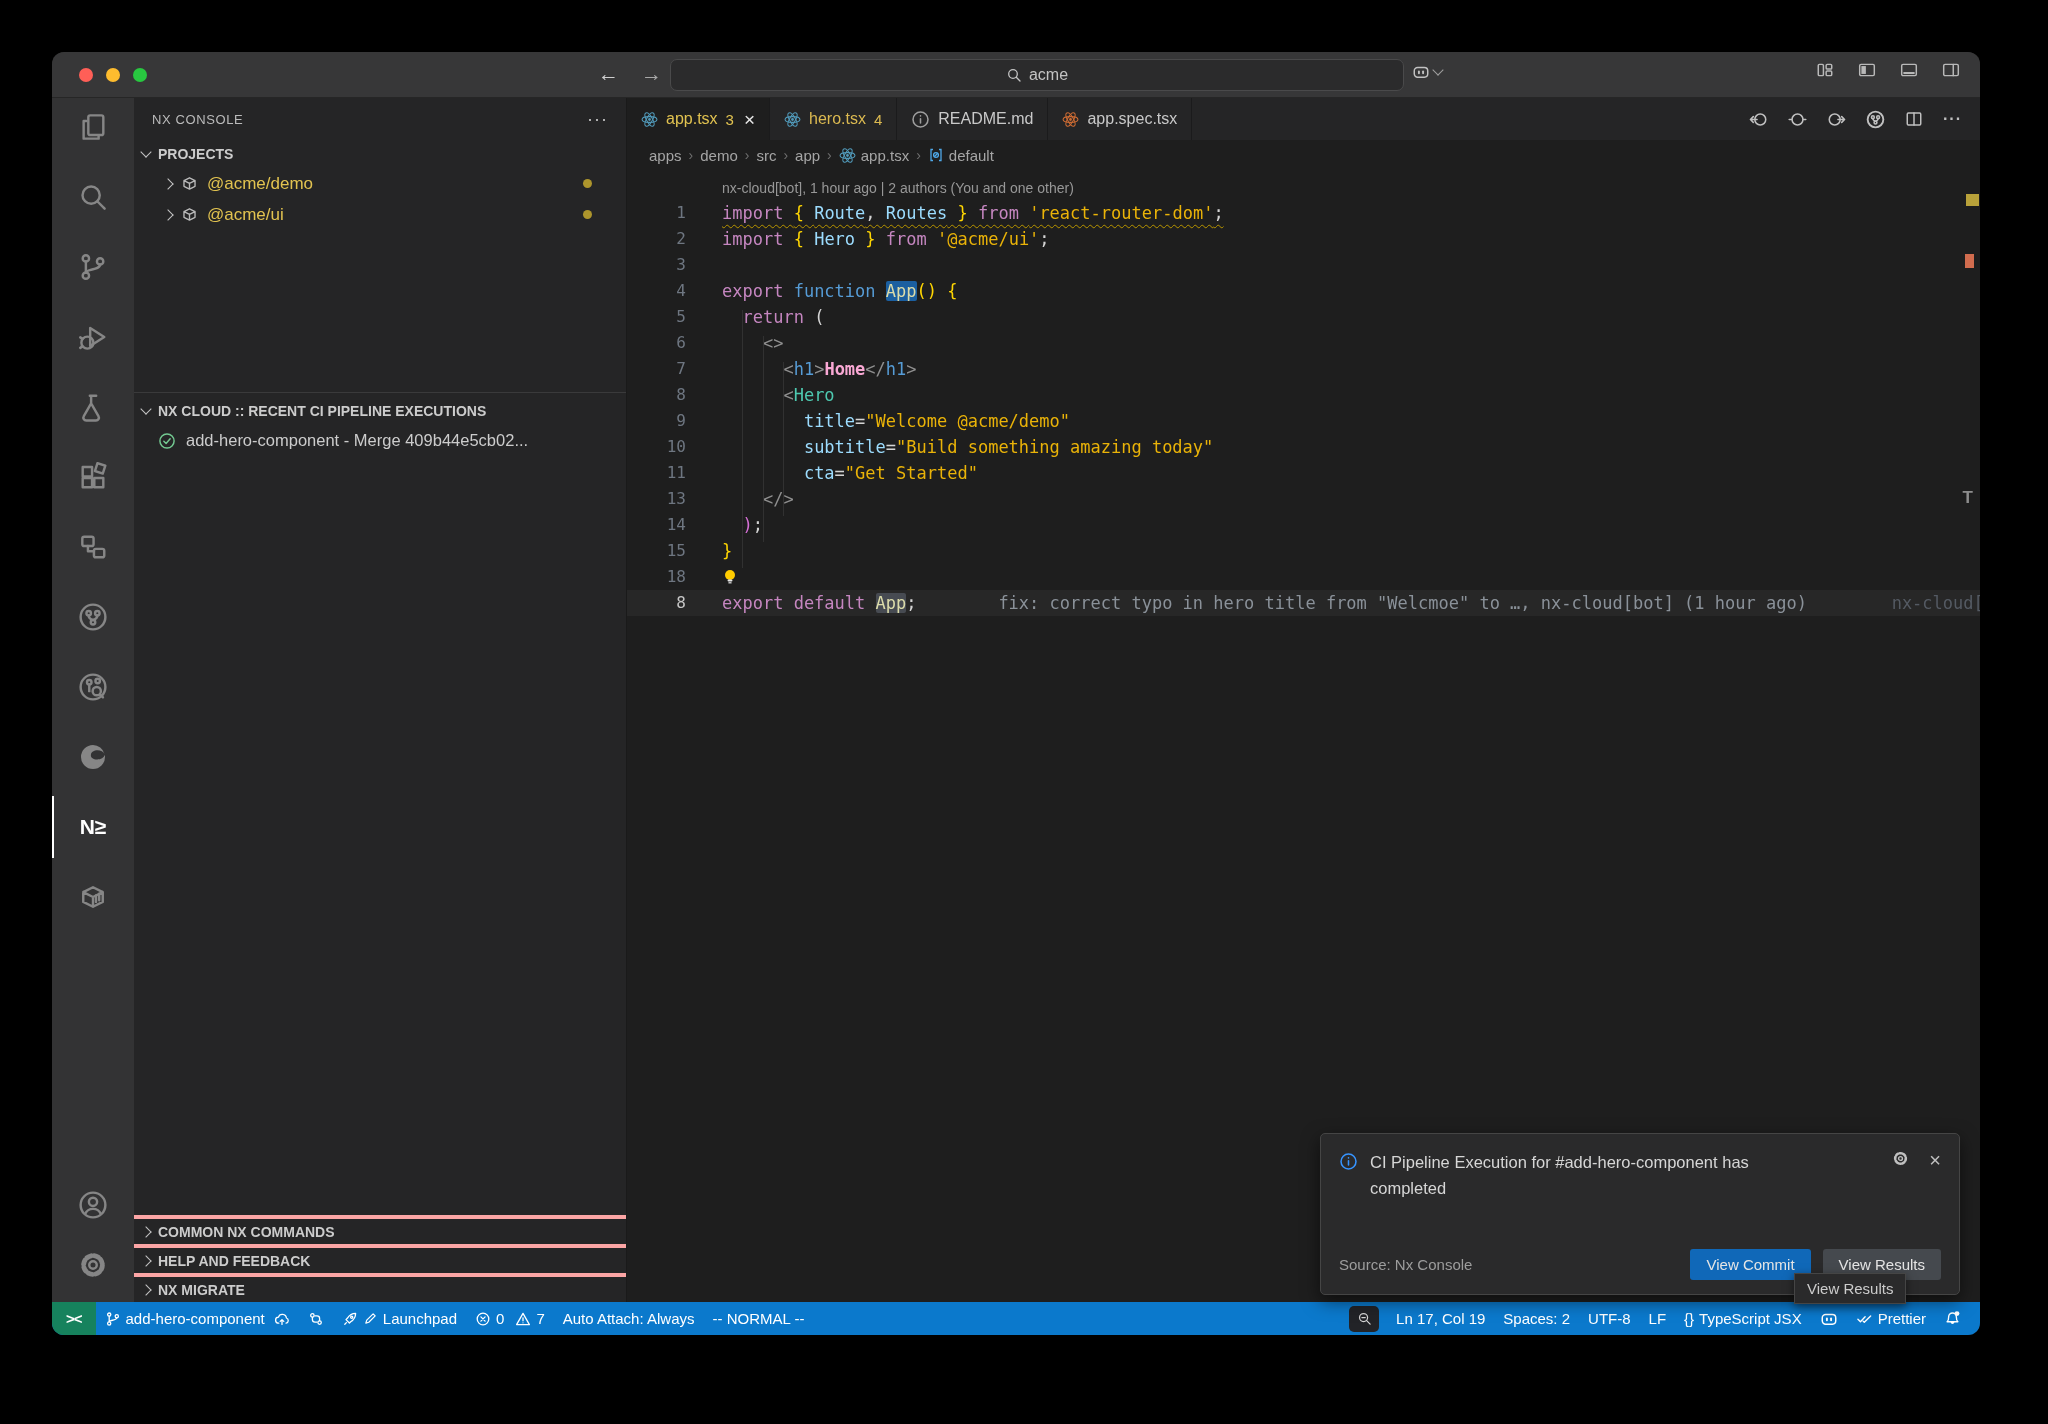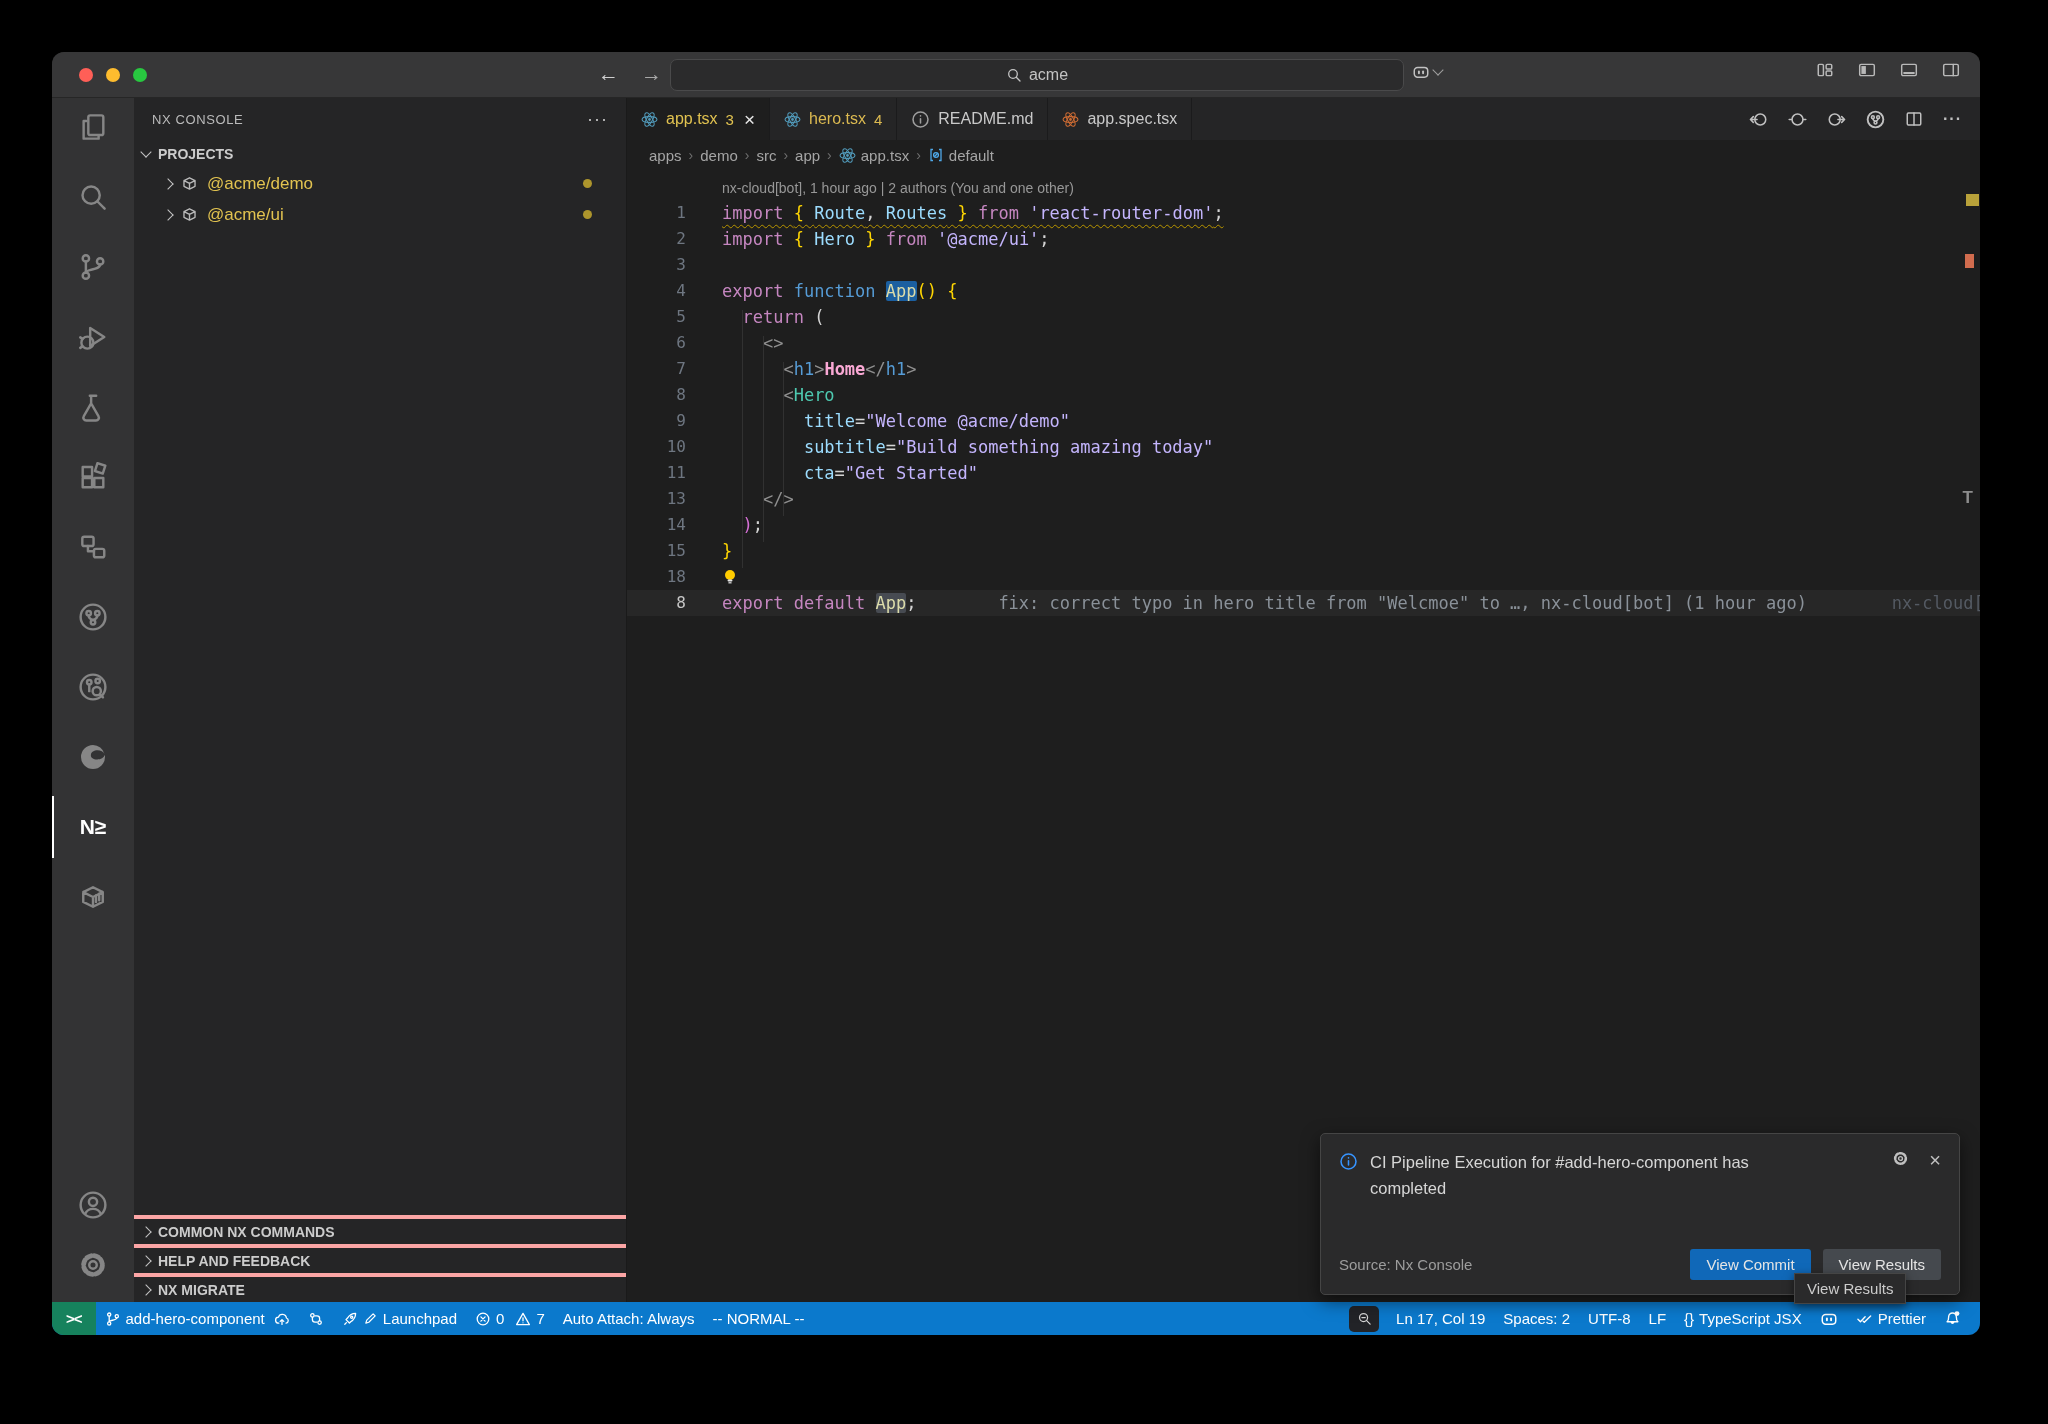--- a/index.html
+++ b/index.html
@@ -60,21 +60,21 @@
   .bc-item{display:flex;align-items:center;gap:5px;}
   .code{flex:1;position:relative;font-family:"DejaVu Sans Mono",monospace;font-size:17px;overflow:hidden;padding-top:6px;}
   .codelens{height:24px;line-height:24px;padding-left:95px;font-size:14px;color:#979797;
     font-family:"Liberation Sans",sans-serif;}
   .line{display:flex;height:26px;line-height:26px;position:relative;}
   .line.current{background:rgba(255,255,255,.045);}
   .gut{width:59px;flex:none;text-align:right;color:#6e7681;font-size:16px;}
   .line.current .gut{color:#c6c6c6;}
   .cnt{padding-left:36px;white-space:pre;color:#d4d4d4;}
   .tk-k{color:#c586c0}.tk-b{color:#569cd6}.tk-y{color:#ffd602}
-  .tk-v{color:#9cdcfe}.tk-s{color:#c4b5fd}.tk-c{color:#4ec9b0}.tk-t{color:#569cd6}
+  .tk-v{color:#9cdcfe}.tk-s{color:#eab308}.tk-c{color:#4ec9b0}.tk-t{color:#569cd6}
   .tk-p{color:#8f8f8f}.tk-w{color:#d4d4d4}.tk-W{color:#f9a8d4;font-weight:bold}
   .tk-m{color:#d670d6}.tk-bl{color:#8a9199}
   .tk-h{color:#dcdcaa;background:#1b5fa0;border-radius:2px;}
   .tk-g{color:#dcdcaa;background:#474b52;border-radius:2px;}
   .squiggle{text-decoration:underline wavy #b89500 1px;text-underline-offset:5px;}
   .guide{position:absolute;width:1px;background:#313131;}
   .blame-clip{position:absolute;right:-14px;color:#545a63;white-space:pre;}
   .ruler-mark{position:absolute;}
   .minimap-t{position:absolute;color:#8d8d8d;font-weight:bold;font-size:17px;font-family:"Liberation Sans",sans-serif;}
   .bulb{display:inline-flex;vertical-align:-3px;}
@@ -288,20 +288,35 @@
     <span style="color:#b9b9b9">
               <svg width="17" height="17" viewBox="0 0 16 16" fill="none" stroke="currentColor" stroke-width="1.3" stroke-linecap="round" stroke-linejoin="round">
                 <path d="M2.8 5.2L8 2.6l5.2 2.6v5.4L8 13.2l-5.2-2.6zM2.8 5.2L8 7.8l5.2-2.6M8 7.8v5.4"></path>
               </svg>
             </span>
     <span class="proj-name">@acme/ui</span>
     <span class="dot"></span>
           </div>
         </div>
 
+      <div class="nxcloud">
+        <div class="sec-head">
+          <span class="chev down"></span>
+          <span>NX CLOUD :: RECENT CI PIPELINE EXECUTIONS</span>
+        </div>
+        <div class="pipe-item">
+          <span style="color:#73c991">
+              <svg width="18" height="18" viewBox="0 0 16 16" fill="none" stroke="currentColor" stroke-width="1.3" stroke-linecap="round" stroke-linejoin="round">
+                <circle cx="8" cy="8" r="6.3"></circle>
+                <path d="M5.2 8.2l2 2 3.6-4.2"></path>
+              </svg>
+            </span>
+          <span>add-hero-component - Merge 409b44e5cb02...</span>
+        </div>
+      </div>
 
       <div class="side-bottom" id="collapsed-sections">
           <div class="collapsed-row">
             <span class="chev right"></span>
             <span>COMMON NX COMMANDS</span>
           </div>
           <div class="collapsed-row">
             <span class="chev right"></span>
             <span>HELP AND FEEDBACK</span>
           </div>

